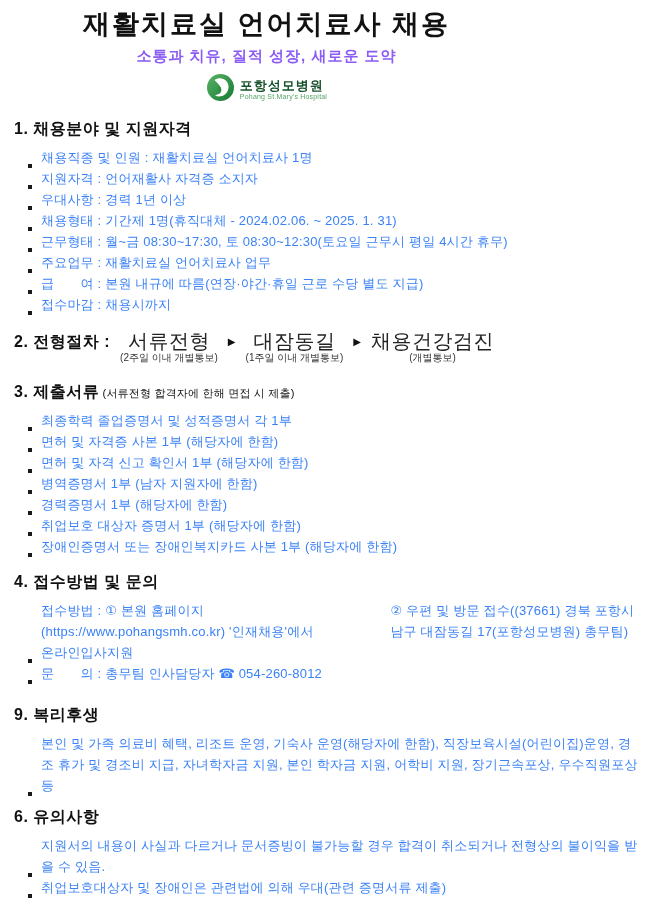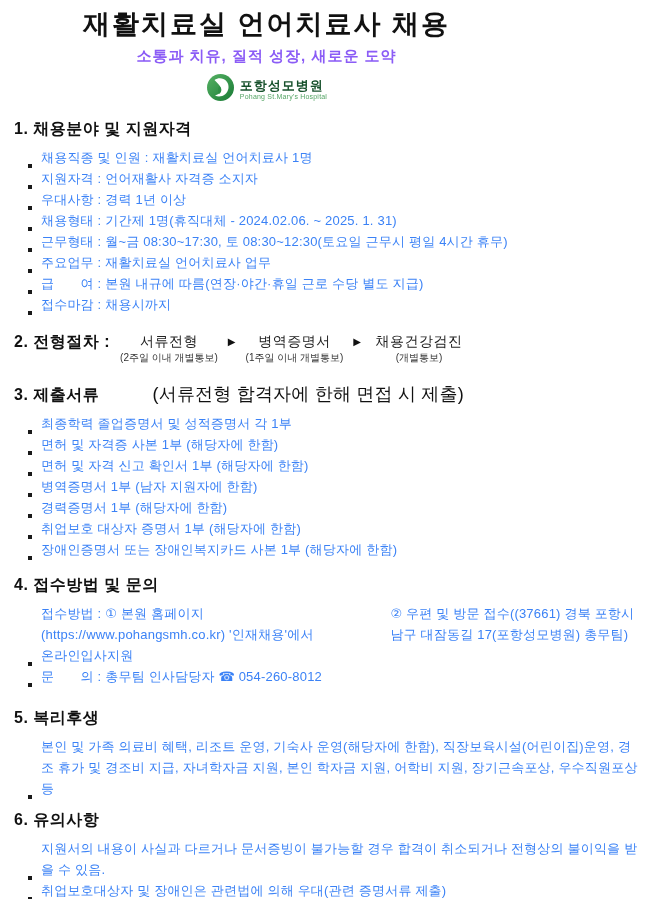--- a/index.html
+++ b/index.html
@@ -54,26 +54,26 @@
     flex: none;
     width: 4px; height: 4px; background: #1a1a1a;
     margin: 9px 9px 0 0;
   }
   .itx { white-space: pre-wrap; }
 
   
   .flow { display: flex; align-items: flex-start; }
   .flow .sec-title { margin-bottom: 0; }
   .step { display: flex; flex-direction: column; align-items: center; margin: 0 10px; min-width: 96px; }
-  .step-name { font-size: 14px; color: #222; letter-spacing: 0.5px; line-height: 18px; }
+  .step-name { font-size: 20px; color: #222; letter-spacing: 0.5px; line-height: 18px; }
   .step-note { font-size: 10px; color: #333; margin-top: 1px; letter-spacing: 0px; }
   .arrow { font-size: 10px; color: #111; margin-top: 4px; }
 
   
-  .title-note { font-weight: normal; font-size: 18px; letter-spacing: 0.2px; margin-left: 48px; }
+  .title-note { font-weight: normal; font-size: 11px; letter-spacing: 0.2px; }
 
   
   .method-block { display: flex; flex-direction: row; }
   .method-l1 { white-space: pre-wrap; }
   .method-l2 { padding-left: 76px; white-space: pre-wrap; }
 
   
   .cont {
     padding-left: 20px; padding-right: 10px;
     font-size: 13px; line-height: 21px; color: #222; letter-spacing: 0.2px;
@@ -147,21 +147,21 @@
 
   <div class="sec" id="sec2">
     <div class="flow">
       <div class="sec-title">2. 전형절차 :</div>
       <div class="step">
         <span class="step-name">서류전형</span>
         <span class="step-note">(2주일 이내 개별통보)</span>
       </div>
       <span class="arrow">▶</span>
       <div class="step">
-        <span class="step-name">병역증명서</span>
+        <span class="step-name">대잠동길</span>
         <span class="step-note">(1주일 이내 개별통보)</span>
       </div>
       <span class="arrow">▶</span>
       <div class="step">
         <span class="step-name">채용건강검진</span>
         <span class="step-note">(개별통보)</span>
       </div>
     </div>
   </div>
 
@@ -206,21 +206,21 @@
         <span class="method-l2">② 우편 및 방문 접수((37661) 경북 포항시 남구 대잠동길 17(포항성모병원) 총무팀)</span>
       </div>
     </div>
     <div class="item">
       <span class="bullet"></span>
       <span class="itx">문　　의 : 총무팀 인사담당자 ☎ 054-260-8012</span>
     </div>
   </div>
 
   <div class="sec" id="sec5">
-    <div class="sec-title">5. 복리후생</div>
+    <div class="sec-title">9. 복리후생</div>
     <div class="item">
         <span class="bullet"></span>
         <span class="itx">본인 및 가족 의료비 혜택, 리조트 운영, 기숙사 운영(해당자에 한함), 직장보육시설(어린이집)운영, 경조 휴가 및 경조비 지급, 자녀학자금 지원, 본인 학자금 지원, 어학비 지원, 장기근속포상, 우수직원포상 등</span>
       </div>
   </div>
 
   <div class="sec" id="sec6">
     <div class="sec-title">6. 유의사항</div>
     <div class="item">
         <span class="bullet"></span>

